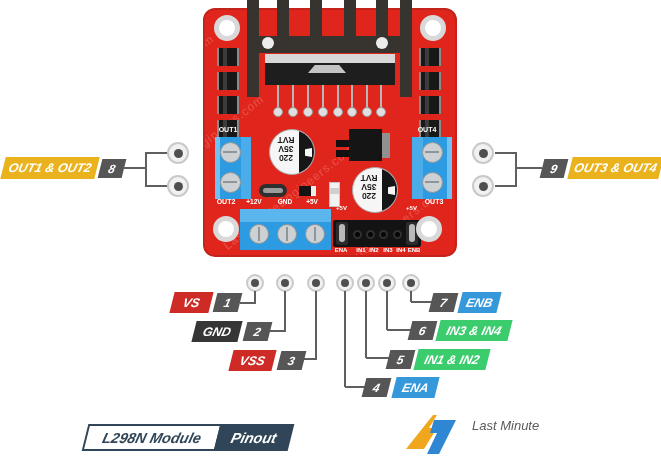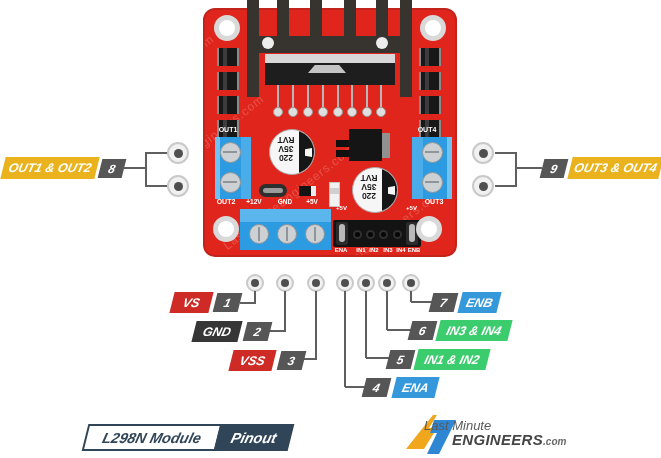--- a/index.html
+++ b/index.html
@@ -291,18 +291,15 @@
   <div class="tag t-num" style="left:431px;top:293px;width:25px;height:19px">7</div>
   <div class="tag t-blue" style="left:460px;top:292px;width:39px;height:21px">ENB</div>
 
   <div class="ftag white" style="left:85px;top:424px;width:134px;height:27px">L298N Module</div>
   <div class="ftag navy" style="left:217px;top:424px;width:74px;height:27px">Pinout</div>
 
   <svg class="abs" style="left:404px;top:410px" width="52" height="47" viewBox="0 0 52 47">
     <polygon fill="#F0A71E" points="29,5 2,39 20,39 33,18 25,18 33,5"></polygon>
     <polygon fill="#2F87D4" points="30,10 52,10 35,44 23,44 33,23 26,23"></polygon>
   </svg>
-  <div class="brand1" style="left:424px;top:418px">Last Minute</div>
-  <div class="brand2" style="left:452px;top:431px">
-    <span>ENGINEERS</span><span class="suffix">.com</span>
-  </div>
+  <div class="brand1" style="left:472px;top:418px">Last Minute</div>
 
 </div>
 
 </body></html>

